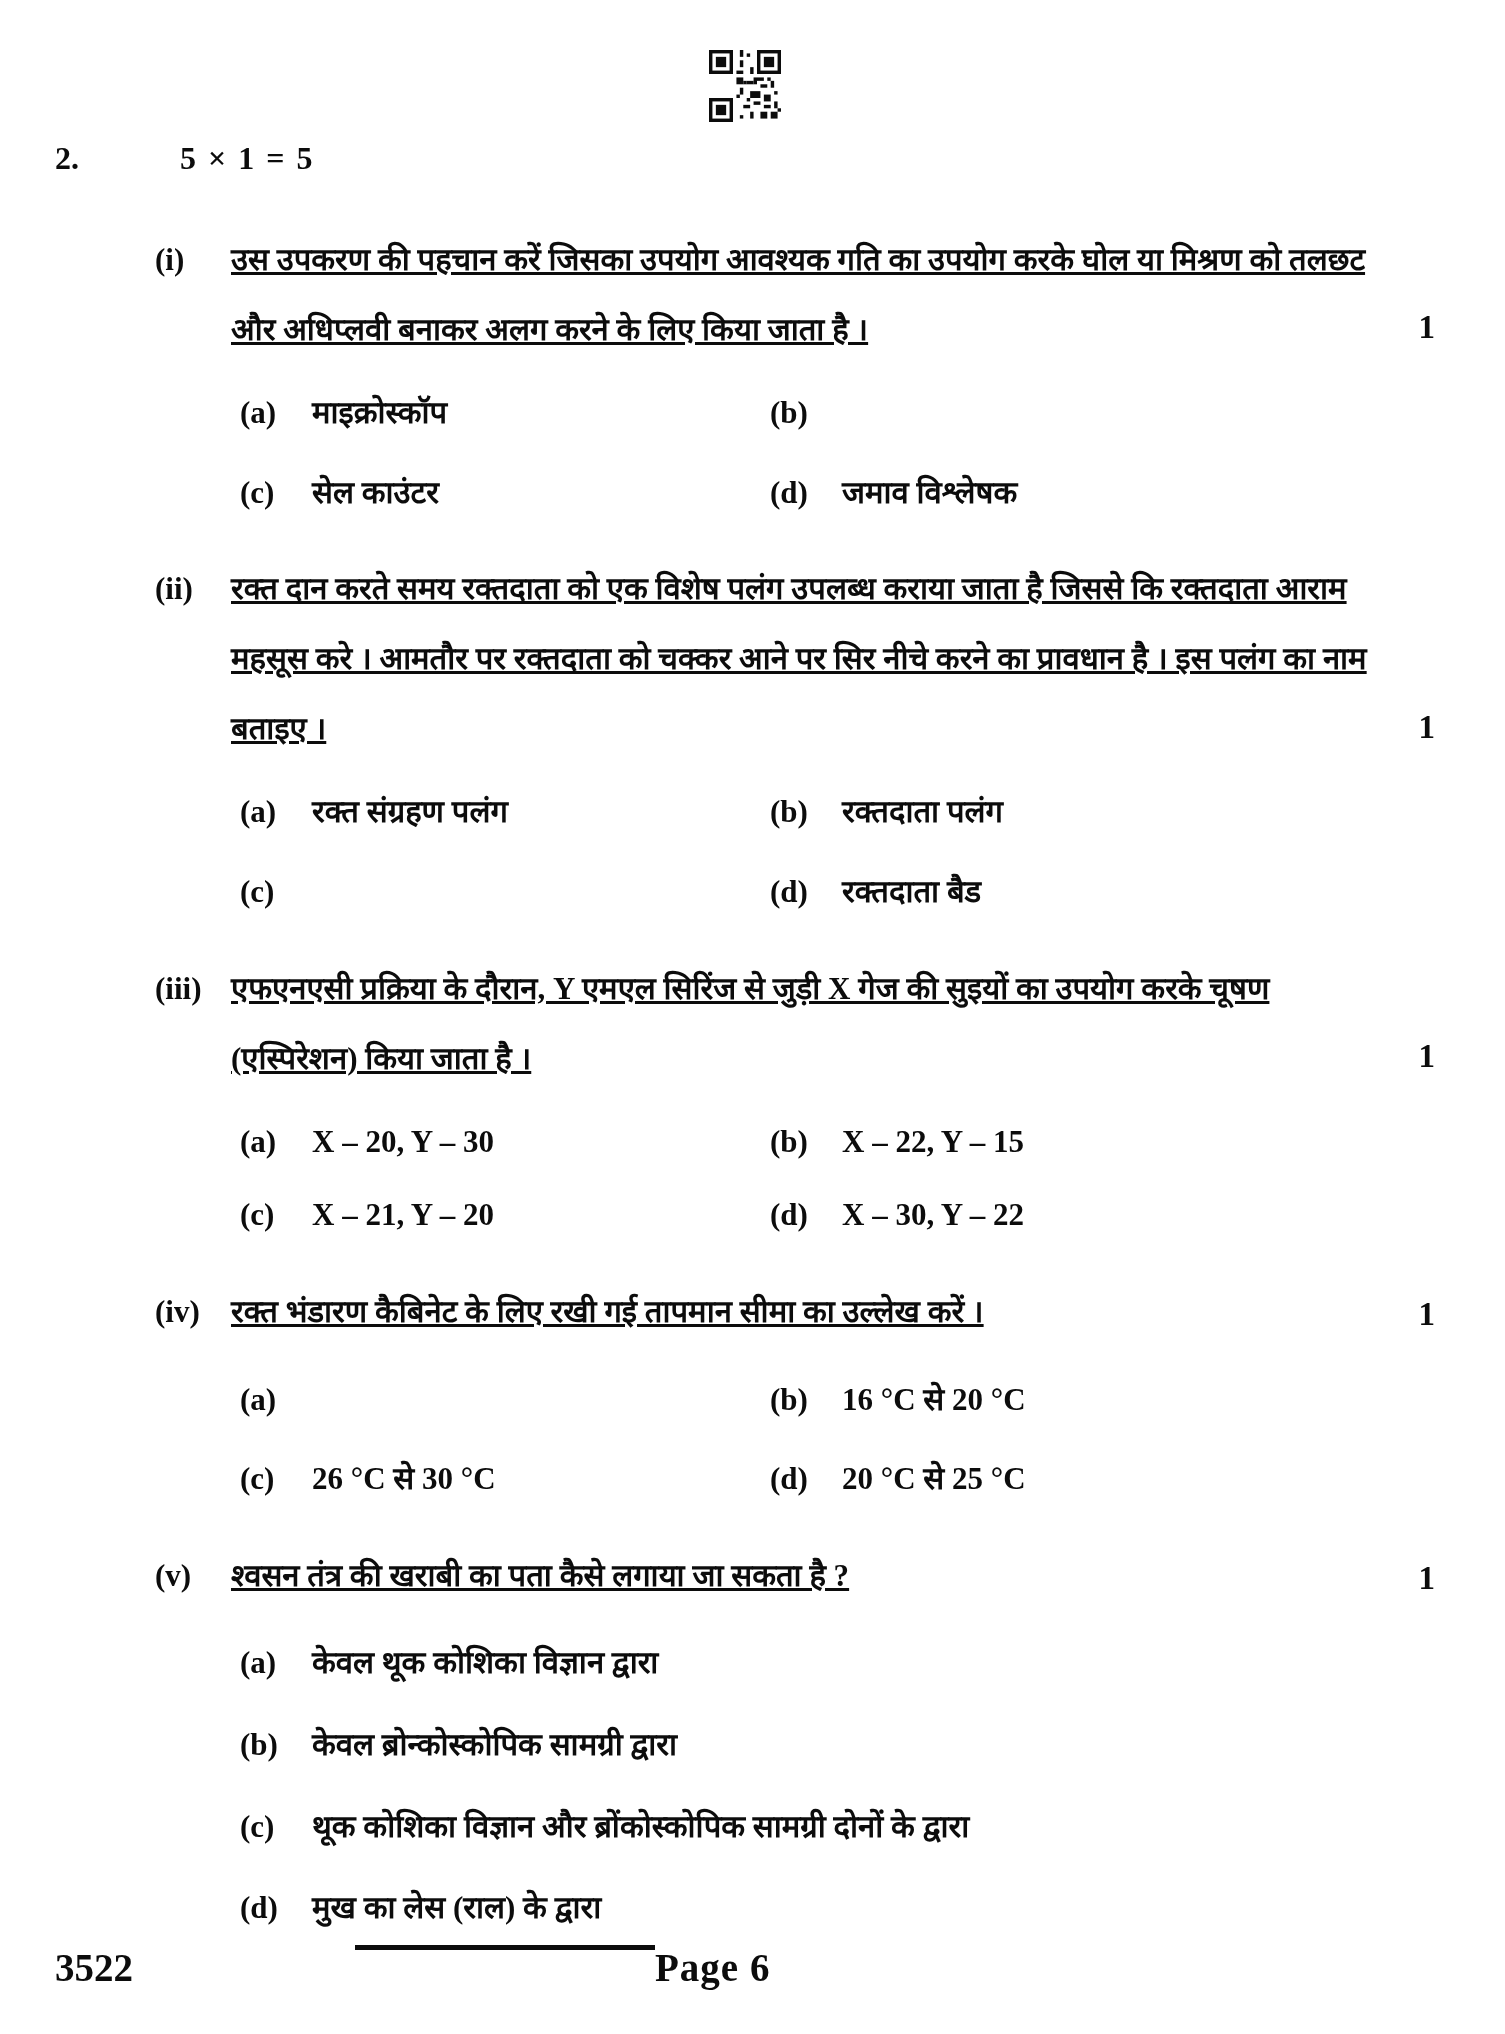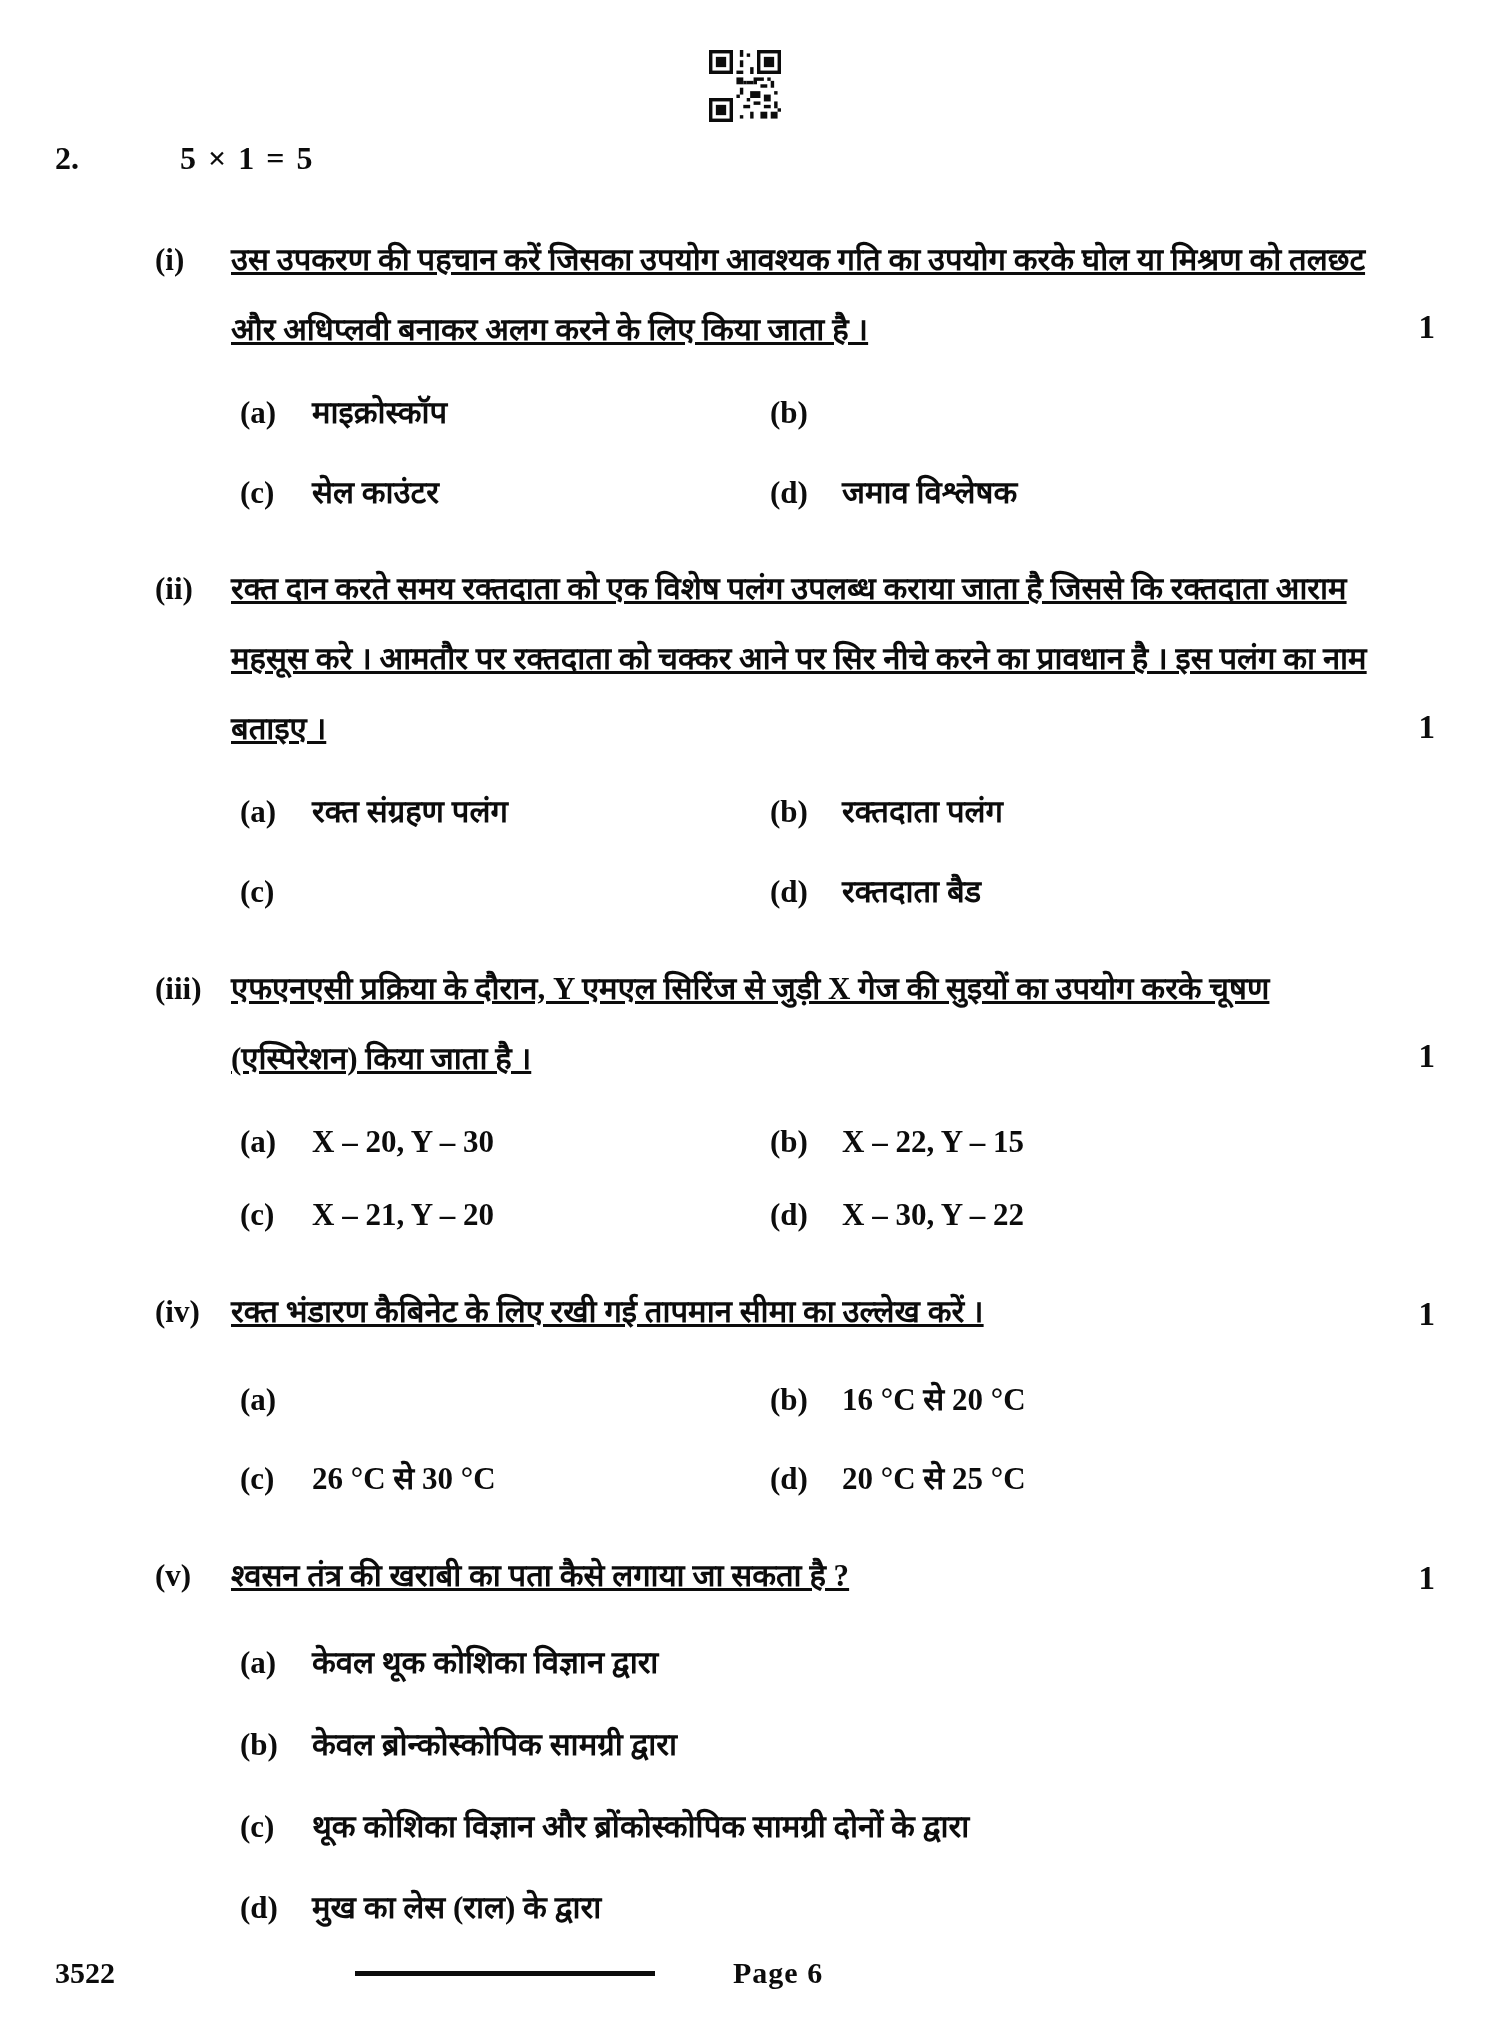--- a/index.html
+++ b/index.html
@@ -24,24 +24,24 @@
   .q-text{flex:1;padding-right:26px;text-decoration:underline;}
   .q-marks{width:34px;flex-shrink:0;text-align:right;align-self:flex-end;font-size:33px;}
   
   .opts{margin:30px 0 0 185px;display:grid;font-size:31px;line-height:1.15;}
   .opts-2col{grid-template-columns:530px 1fr;row-gap:44px;}
   .opts-1col{grid-template-columns:1fr;row-gap:46px;}
   .opt{display:flex;}
   .opt-label{width:72px;flex-shrink:0;}
   .opt-text{flex:1;}
   
-  .footer{position:absolute;left:55px;right:70px;bottom:44px;display:flex;align-items:center;font-size:30px;}
+  .footer{position:absolute;left:55px;right:70px;bottom:44px;display:flex;align-items:flex-start;font-size:39px;}
   .f-code{width:165px;}
   .f-line{width:300px;height:5px;background:#0c0c0c;margin-left:135px;}
-  .f-page{margin-left:78px;letter-spacing:1px;}
+  .f-page{letter-spacing:1px;}
 </style>
 </head>
 <body>
 
 <div class="page">
 
   <div class="qr-wrap">
     <svg class="qr" viewBox="0 0 21 21" xmlns="http://www.w3.org/2000/svg">
       <rect x="0" y="0" width="21" height="21" fill="#fff"></rect>
       <g fill="#0c0c0c">

